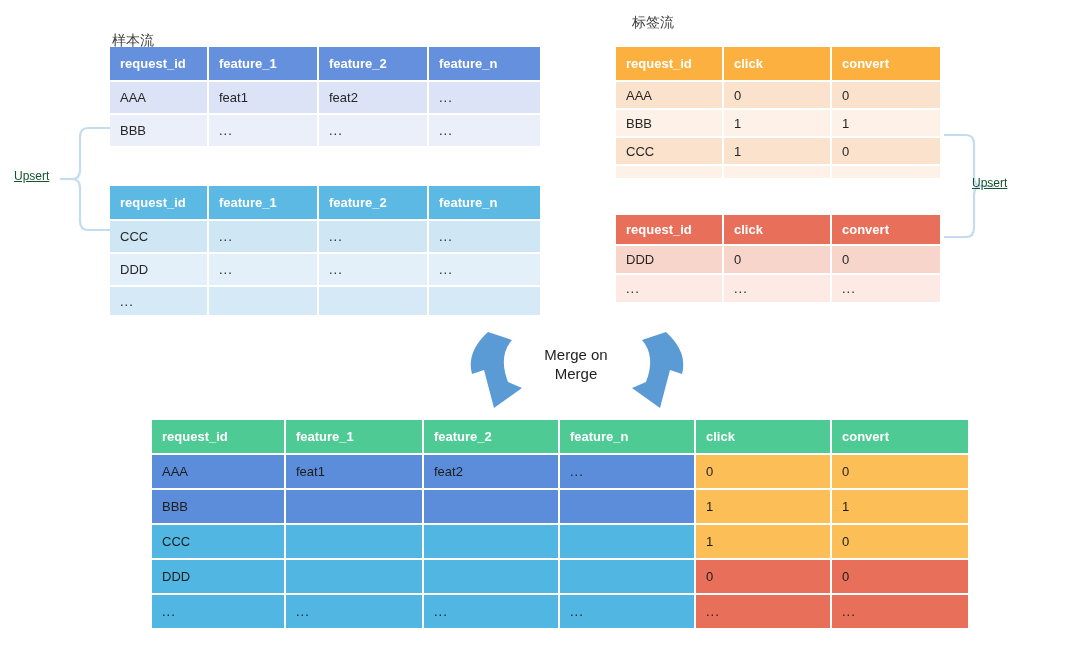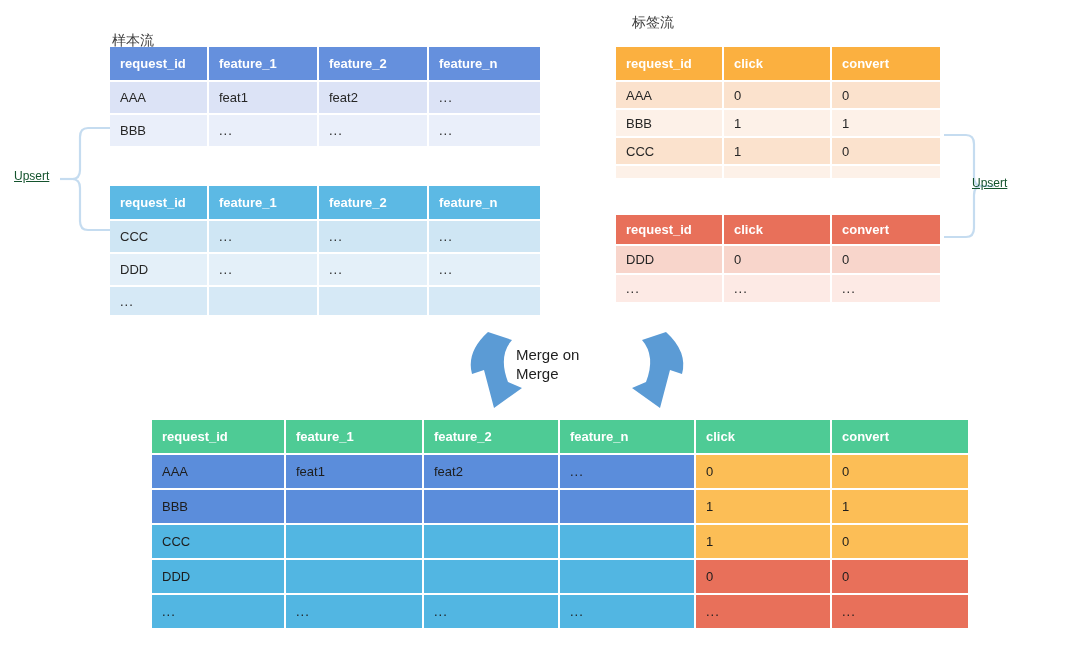--- a/index.html
+++ b/index.html
@@ -113,21 +113,21 @@
     white-space: nowrap;
     text-decoration: underline;
   }
 
   
   .merge-label {
     position: absolute;
     left: 516px;
     top: 345px;
     width: 120px;
-    text-align: left;
+    text-align: center;
     font-size: 15px;
     color: #1f1f1f;
     line-height: 19px;
   }
   .arrow-svg { position: absolute; }
 </style>
 </head>
 <body>
 
 <div class="stage">

